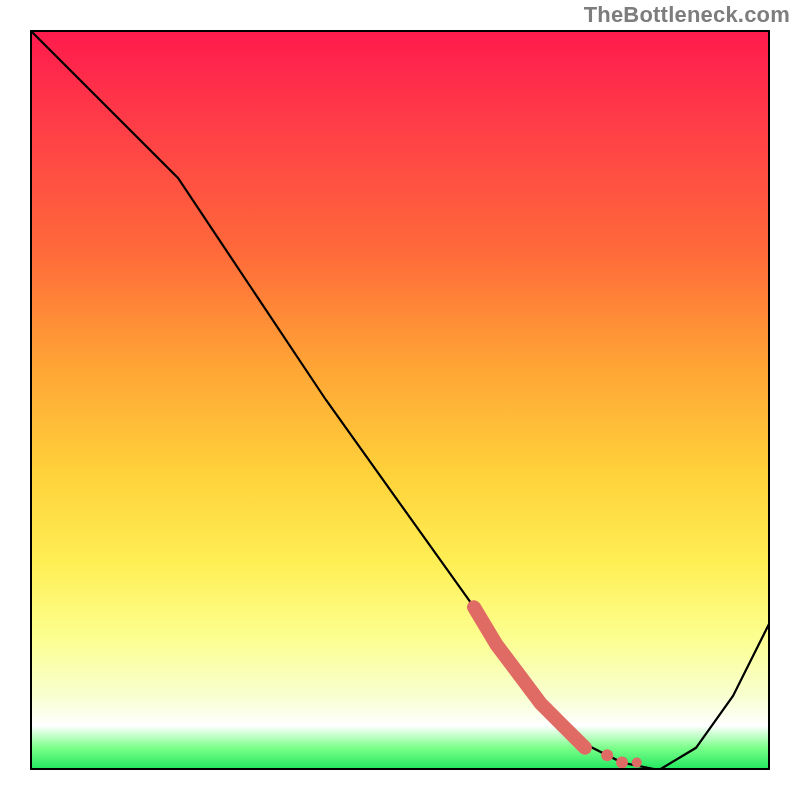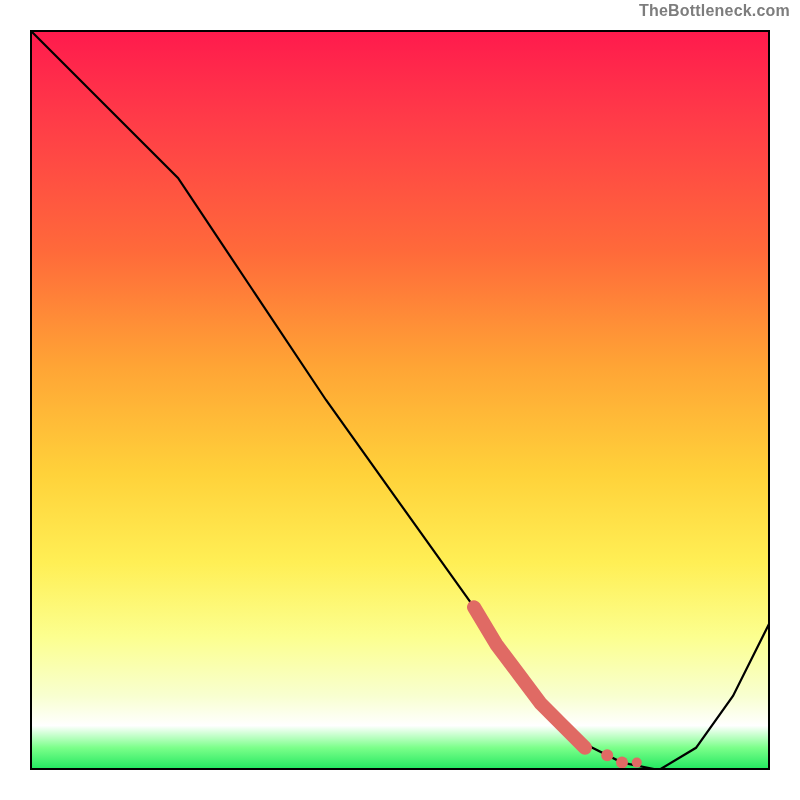--- a/index.html
+++ b/index.html
@@ -13,21 +13,21 @@
   .stage {
     position: relative;
     width: 800px;
     height: 800px;
   }
   .watermark {
     position: absolute;
     top: 2px;
     right: 10px;
     color: #7d7d7d;
-    font-size: 16px;
+    font-size: 22px;
     font-weight: 600;
     letter-spacing: 0.2px;
     user-select: none;
   }
   .plot-box {
     position: absolute;
     left: 30px;
     top: 30px;
     width: 740px;
     height: 740px;

